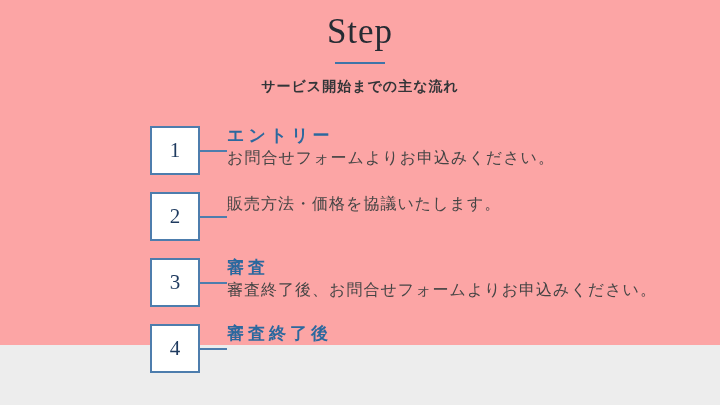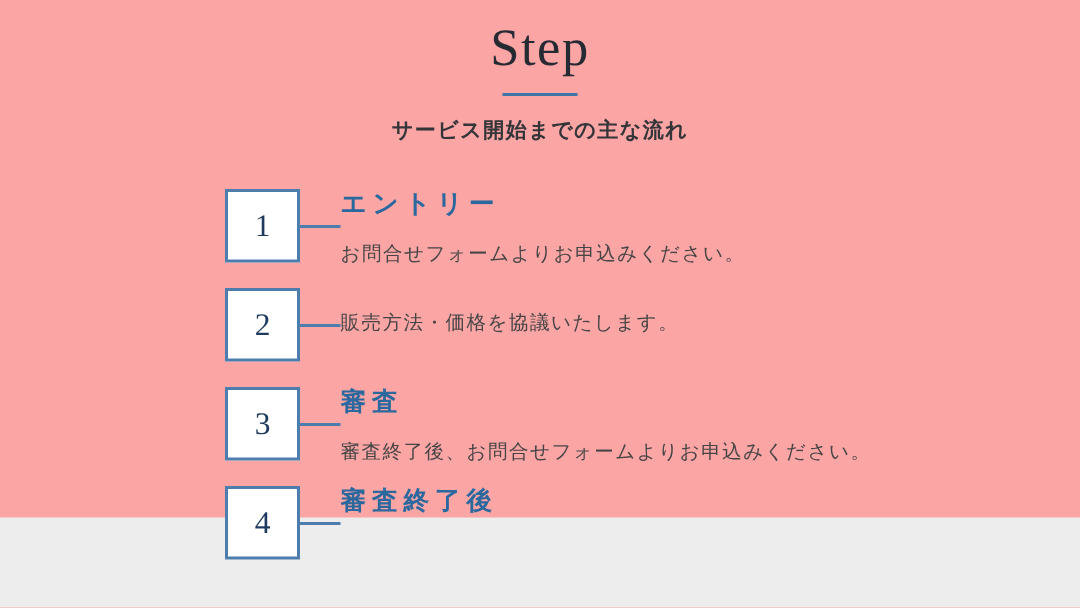--- a/index.html
+++ b/index.html
@@ -97,22 +97,22 @@
 
   .step-title {
     font-size: 17px;
     font-weight: 700;
     color: #2b689e;
     letter-spacing: 4px;
     line-height: 20px;
   }
 
   .step-desc {
-    margin-top: 14px;
-    font-size: 13px;
+    margin-top: 3px;
+    font-size: 16px;
     color: #454545;
     letter-spacing: 1px;
     line-height: 17px;
   }
 </style>
 </head>
 <body>
 
 <div class="page">
 

